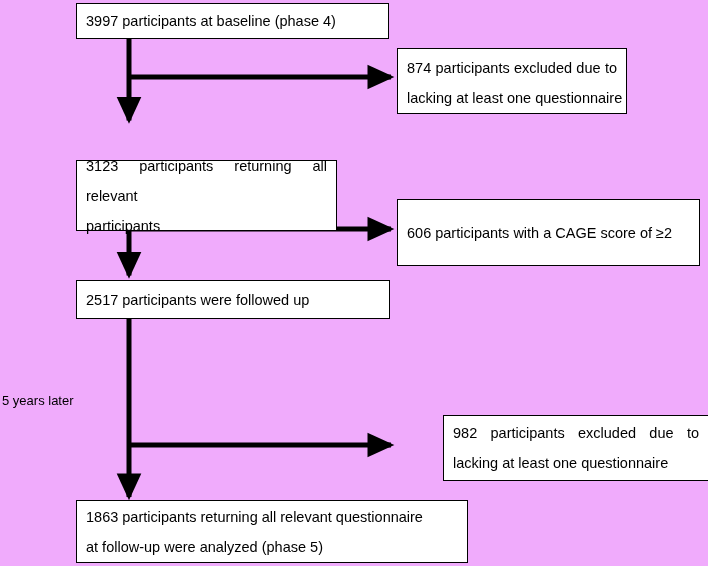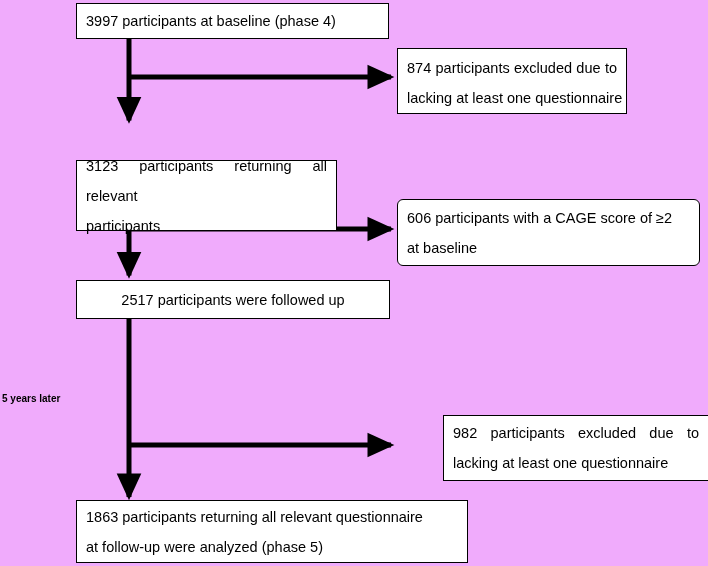--- a/index.html
+++ b/index.html
@@ -52,22 +52,22 @@
     left: 0;
     top: 0;
     width: 708px;
     height: 566px;
     pointer-events: none;
   }
 
   
   .side-label {
     position: absolute;
-    font-size: 10px;
-    font-weight: bold;
+    font-size: 13px;
+    font-weight: normal;
     color: #000000;
     white-space: nowrap;
   }
 </style>
 </head>
 <body>
 
 <div id="canvas">
 
   <svg id="arrows" viewBox="0 0 708 566" width="708" height="566" aria-hidden="true">
@@ -106,26 +106,25 @@
   <div class="box" style="left:397px; top:48px; width:230px; height:66px;justify-content:flex-end;">
     <span class="line stretch">874 participants excluded due to</span>
     <span class="line">lacking at least one questionnaire</span>
   </div>
 
   <div class="box" style="left:76px; top:125px; width:261px; height:71px;margin-top:35px;">
     <span class="line stretch">3123 participants returning all relevant</span>
     <span class="line">participants</span>
   </div>
 
-  <div class="box" style="left:397px; top:199px; width:303px; height:67px;border-radius:6px;">
+  <div class="box" style="left:397px; top:199px; width:303px; height:67px;">
     <span class="line">606 participants with a CAGE score of ≥2</span>
-    <span class="line">at baseline</span>
   </div>
 
-  <div class="box" style="left:76px; top:280px; width:314px; height:39px;align-items:center;">
+  <div class="box" style="left:76px; top:280px; width:314px; height:39px;">
     <span class="line">2517 participants were followed up</span>
   </div>
 
   <div class="box" style="left:397px; top:415px; width:266px; height:66px;margin-left:46px;">
     <span class="line stretch">982 participants excluded due to</span>
     <span class="line">lacking at least one questionnaire</span>
   </div>
 
   <div class="box" style="left:76px; top:500px; width:392px; height:63px;">
     <span class="line">1863 participants returning all relevant questionnaire</span>

